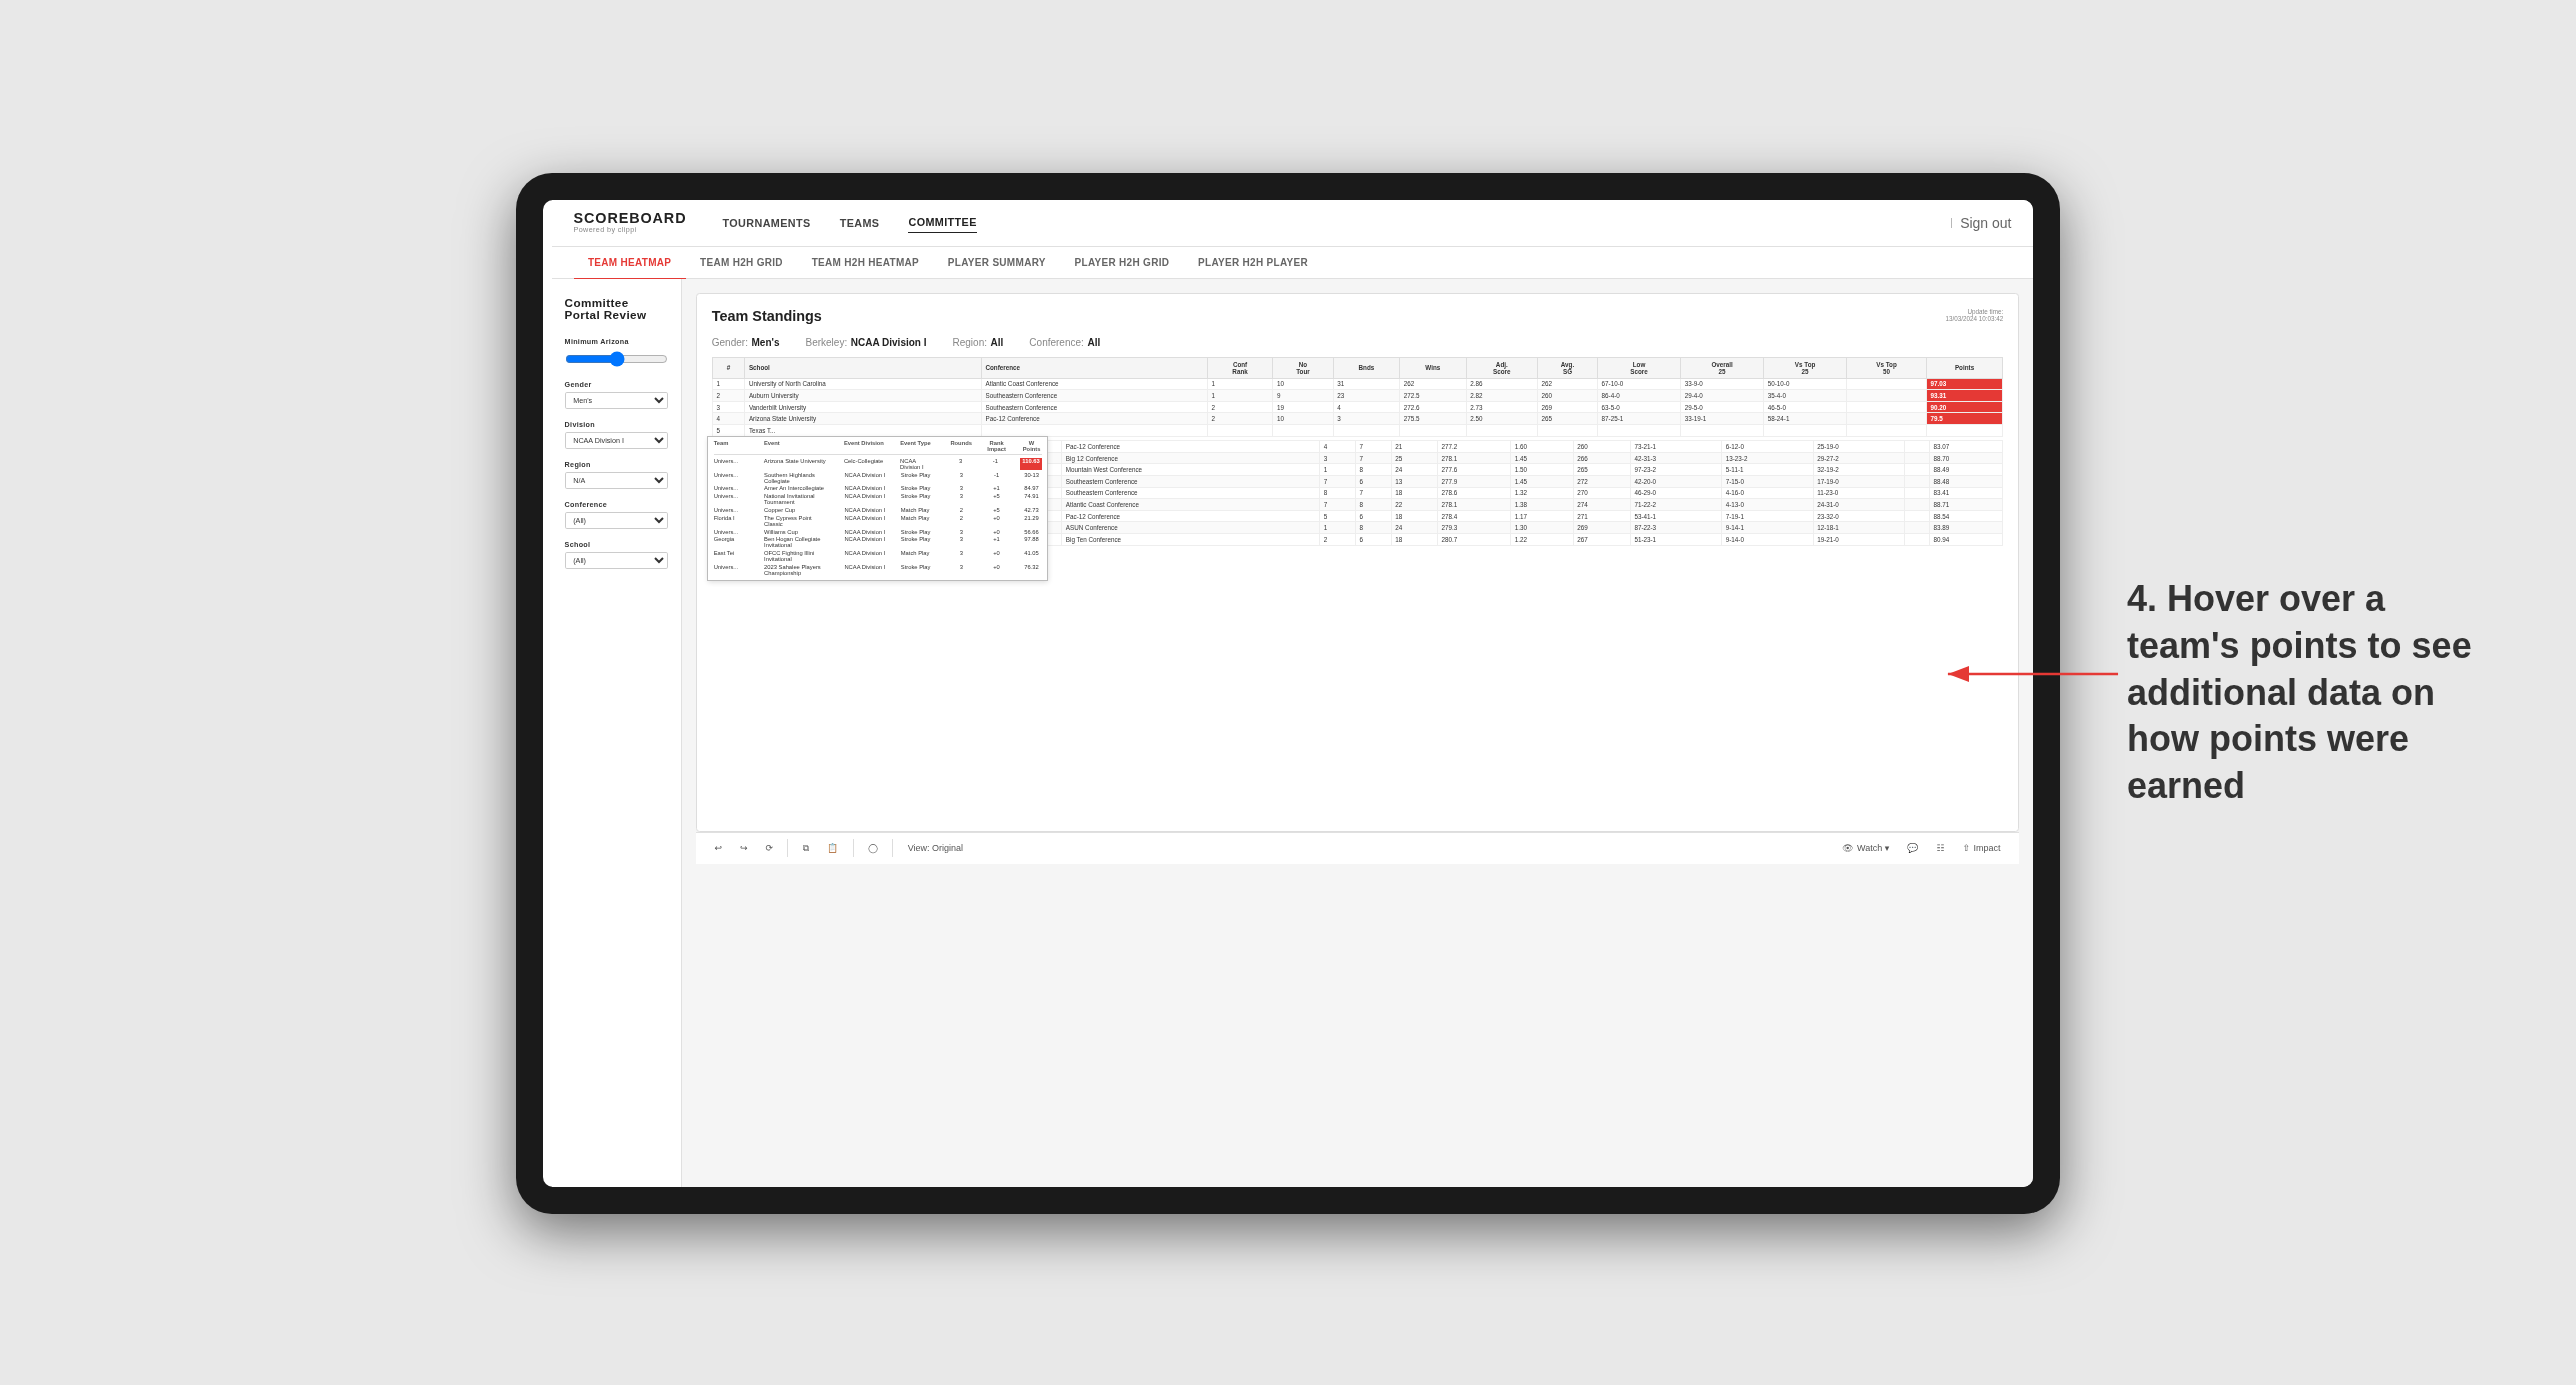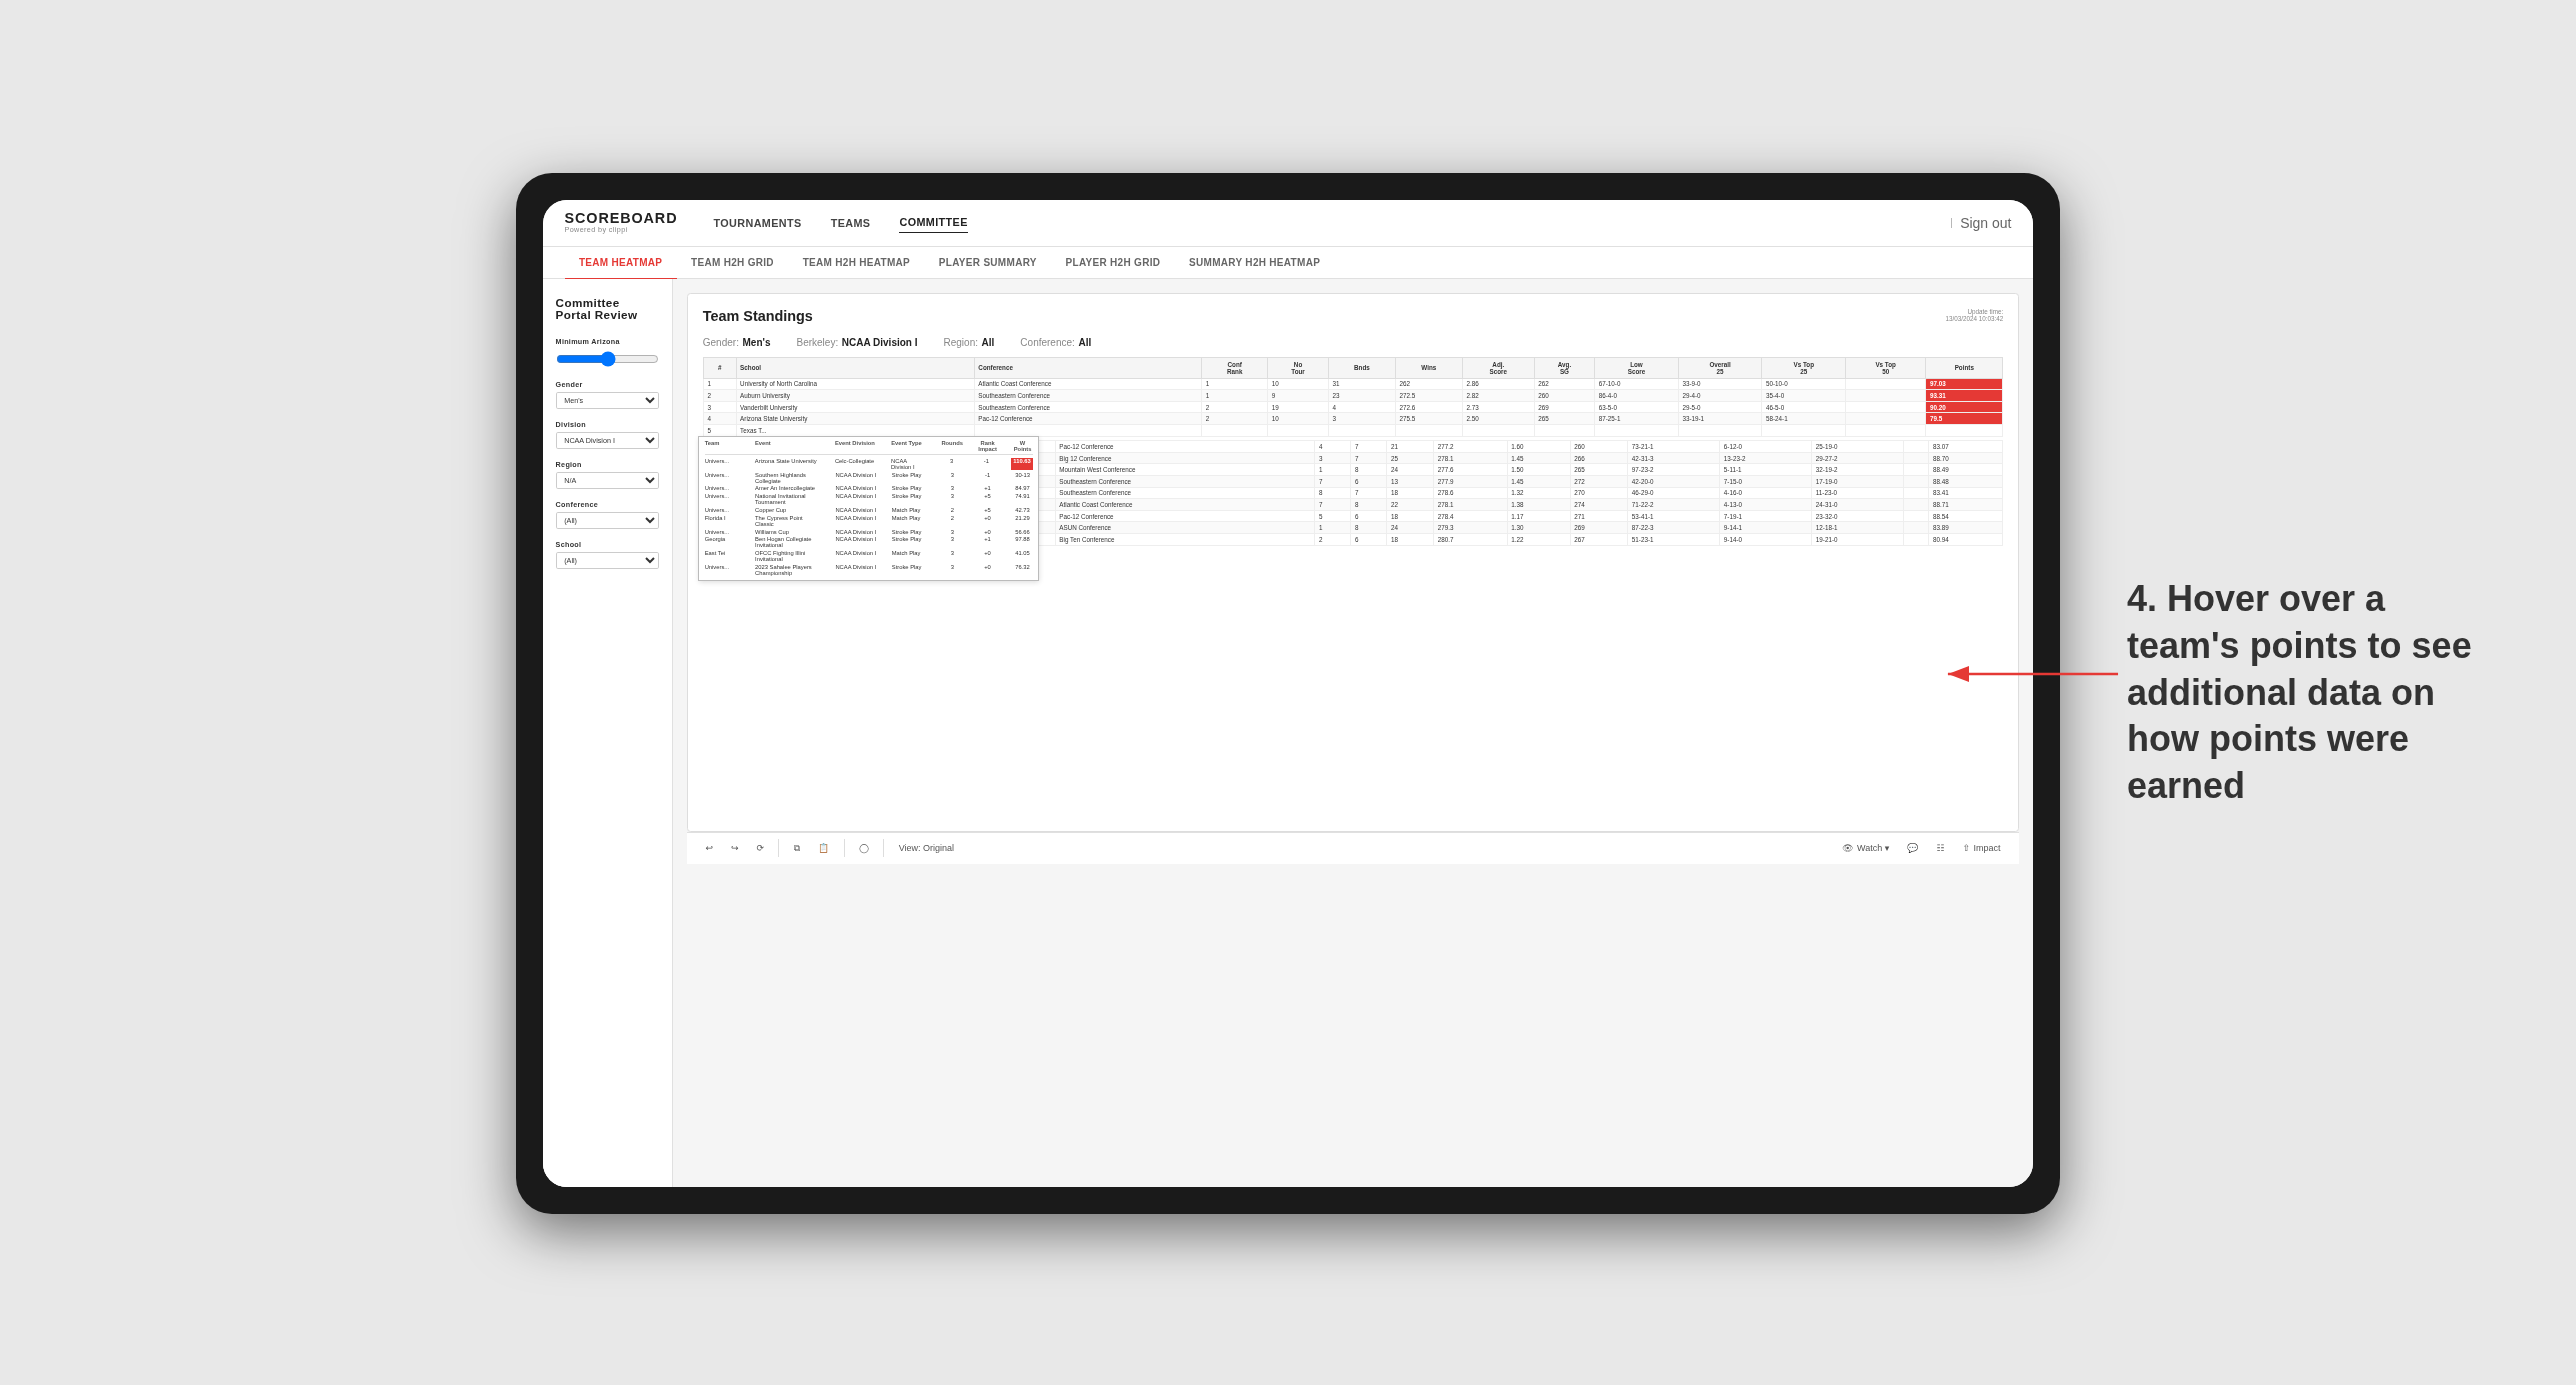--- a/index.html
+++ b/index.html
@@ -29,24 +29,25 @@
       border-radius: 36px;
       padding: 27px;
       box-shadow: 0 18px 54px rgba(0,0,0,0.5);
       position: relative;
     }
 
     .tablet-screen {
       width: 100%;
       height: 100%;
       background: #ffffff;
-      border-radius: 24px;
+      border-radius: 10px;
       overflow: hidden;
       display: flex;
       flex-direction: column;
+      padding-left: 9px;
     }
 
     
     .top-nav {
       background: #ffffff;
       border-bottom: 0.9px solid #e0e0e0;
       display: flex;
       align-items: center;
       padding: 0 21.5px;
       height: 47px;
@@ -394,21 +395,21 @@
         <span class="sign-out-sep">|</span>
         <span class="sign-out">Sign out</span>
       </div>
 
       <div class="sub-nav">
         <span class="sub-nav-item active">TEAM HEATMAP</span>
         <span class="sub-nav-item">TEAM H2H GRID</span>
         <span class="sub-nav-item">TEAM H2H HEATMAP</span>
         <span class="sub-nav-item">PLAYER SUMMARY</span>
         <span class="sub-nav-item">PLAYER H2H GRID</span>
-        <span class="sub-nav-item">SUMMARY H2H HEATMAP</span>
+        <span class="sub-nav-item">PLAYER H2H PLAYER</span>
       </div>
 
       <div class="main-content">
 
         <div class="sidebar">
           <div class="sidebar-logo-area">
             <div class="sidebar-title">Committee<br>Portal Review</div>
           </div>
 
           <div class="sidebar-section">

